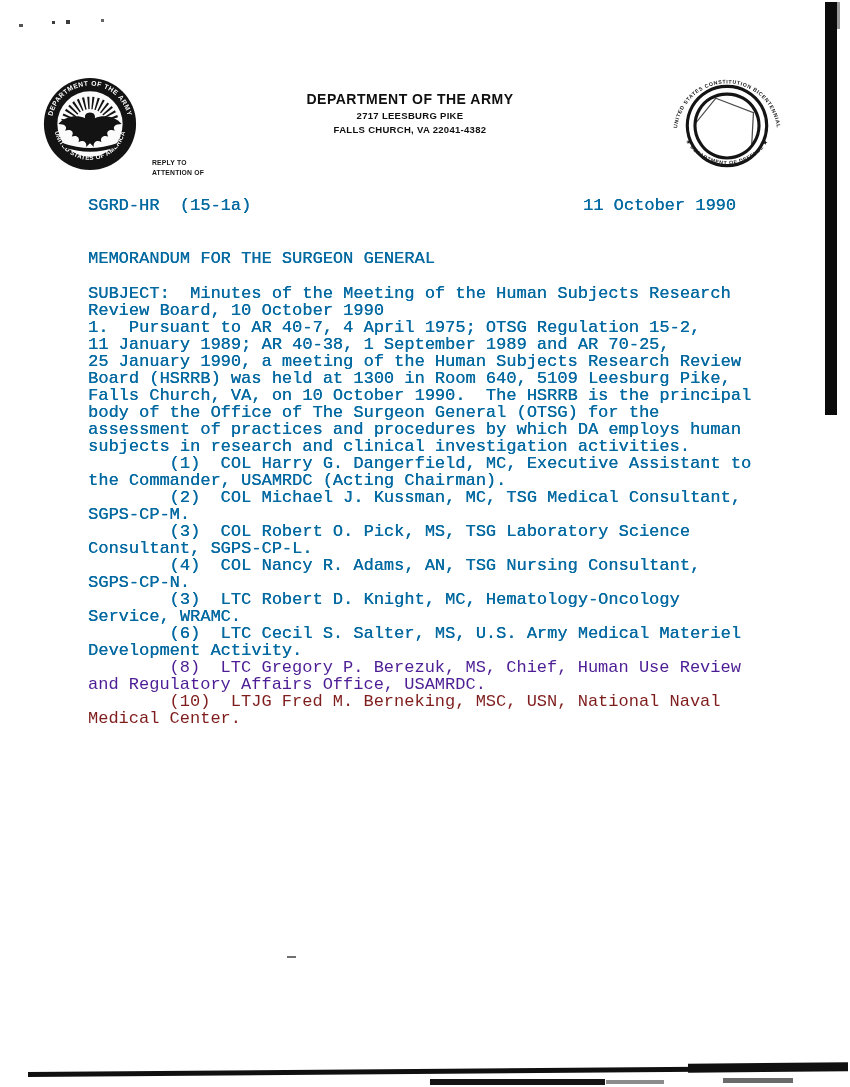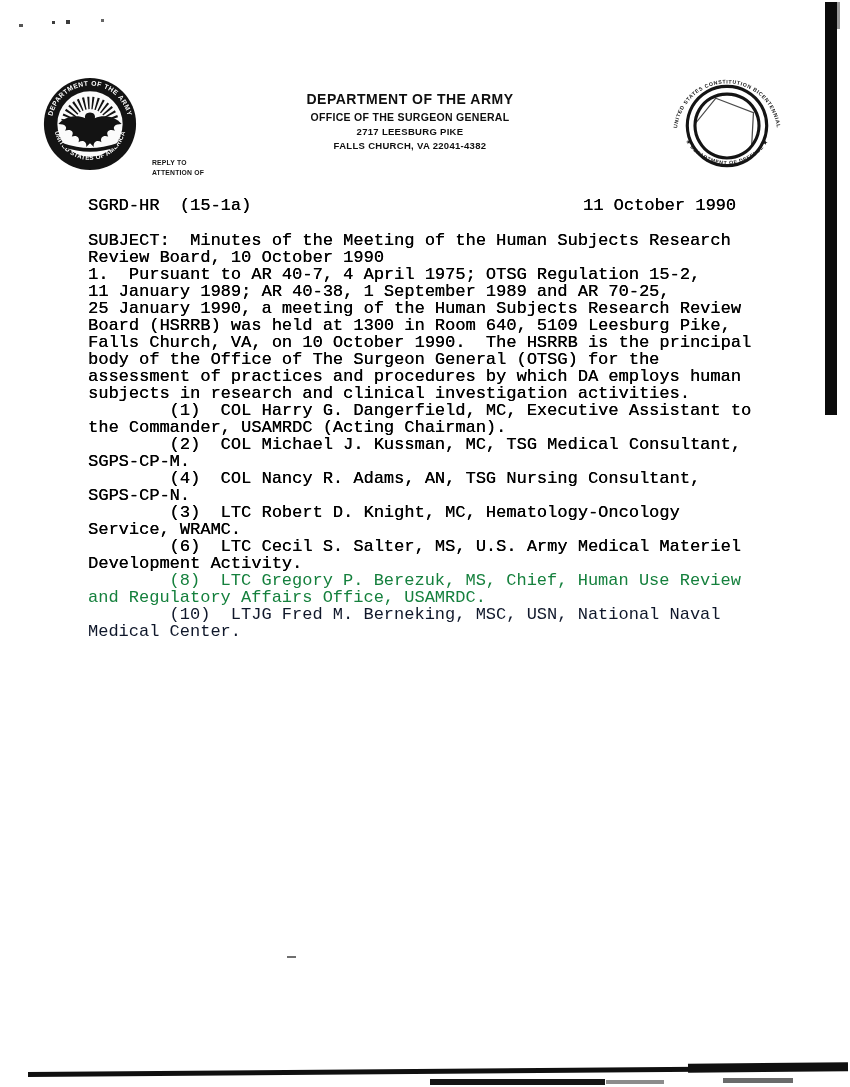--- a/index.html
+++ b/index.html
@@ -2,43 +2,43 @@
 <html><head>
 <meta charset="utf-8">
 <style>
   html,body { margin:0; padding:0; background:#e8e8e8; }
   .page {
     position:relative; width:850px; height:1087px; background:#ffffff;
     font-family:"Liberation Sans", sans-serif; overflow:hidden; margin:0 auto;
   }
   .mono {
     font-family:"Liberation Mono","DejaVu Sans Mono",monospace;
-    font-size:17px; line-height:17px; color:#000000; white-space:pre;
+    font-size:17px; line-height:17px; color:#0369a1; white-space:pre;
     text-shadow:0.25px 0 0 currentColor;
   }
   
   .letterhead { position:absolute; left:250px; top:91px; width:320px; text-align:center; color:#0f0f0f; }
   .lh-dept   { font-size:14px;  font-weight:bold; letter-spacing:0.5px; }
   .lh-office { font-size:10.5px; font-weight:bold; letter-spacing:0.3px; margin-top:4px; }
   .lh-addr   { font-size:9.5px;  font-weight:bold; letter-spacing:0.3px; margin-top:3px; }
   .reply { position:absolute; left:152px; top:158px; font-size:6.8px; font-weight:bold;
            color:#161616; line-height:10px; letter-spacing:0.2px; }
   
   .army-seal { position:absolute; left:42px; top:76px; width:96px; height:96px; }
   .bicent    { position:absolute; left:670px; top:72px; width:114px; height:114px; }
   
   .doc { position:absolute; left:88px; top:197px; width:700px; }
   .ref-row { display:flex; justify-content:space-between; width:648px; }
   .m-memo    { margin-top:36px; }
   .m-subject { margin-top:18px; }
   .m-para    { }
   .m-a       { margin-top:21px; }
   .m-item    { }
-  .tone-faded  { color:#15803d; text-shadow:none; }
-  .tone-xfaded { color:#0f172a; text-shadow:none; }
+  .tone-faded  { color:#4c1d95; text-shadow:none; }
+  .tone-xfaded { color:#7f1d1d; text-shadow:none; }
   
   .scan-bar    { position:absolute; left:825px; top:2px; width:12px; height:413px; background:#0b0b0b; }
   .scan-sliver { position:absolute; left:837px; top:2px; width:3px; height:27px; background:#9a9a9a; }
   .bottom-line  { position:absolute; left:28px; top:1072px; width:820px; height:5px; background:#101010;
                   transform:rotate(-0.45deg); transform-origin:left center; }
   .bottom-thick { position:absolute; left:688px; top:1063px; width:160px; height:9px; background:#101010;
                   transform:rotate(-0.5deg); }
   .band-a { position:absolute; left:430px; top:1079px; width:175px; height:6px; background:#151515; }
   .band-b { position:absolute; left:606px; top:1080px; width:58px; height:4px; background:#8c8c8c; }
   .band-c { position:absolute; left:723px; top:1078px; width:70px; height:5px; background:#6a6a6a; }
@@ -83,21 +83,20 @@
     <path fill="#131313" d="M22,70 Q50,80 78,70 L78,74 Q50,84 22,74 Z"></path>
   </svg>
 
   <div class="reply">
     <div>REPLY TO</div>
     <div>ATTENTION OF</div>
   </div>
 
   <div class="letterhead">
     <div class="lh-dept">DEPARTMENT OF THE ARMY</div>
-    <div class="lh-office">OFFICE OF THE SURGEON GENERAL</div>
     <div class="lh-addr">2717 LEESBURG PIKE</div>
     <div class="lh-addr">FALLS CHURCH, VA 22041-4382</div>
   </div>
 
   <svg class="bicent" viewBox="0 0 100 100">
     <defs>
       <path id="bcTop" d="M 6,54 A 44,44 0 0 1 94,54" fill="none"></path>
       <path id="bcBot" d="M 10,52 A 42,42 0 0 0 90,52" fill="none"></path>
     </defs>
     <polygon points="40.2,23 73.2,35.7 71.3,70.9 37.2,80 18,50.4" fill="none" stroke="#4a4a4a" stroke-width="1.1"></polygon>
@@ -112,35 +111,38 @@
   </svg>
 
   <div class="scan-bar"></div>
   <div class="scan-sliver"></div>
 
   <div class="doc">
     <div class="mono ref-row">
       <span>SGRD-HR  (15-1a)</span>
       <span>11 October 1990</span>
     </div>
+    <div class="mono m-memo">MEMORANDUM FOR THE SURGEON GENERAL</div>
     <div class="mono m-subject">SUBJECT:  Minutes of the Meeting of the Human Subjects Research
 Review Board, 10 October 1990</div>
 
     <div class="mono m-para tone-normal">1.  Pursuant to AR 40-7, 4 April 1975; OTSG Regulation 15-2,
 11 January 1989; AR 40-38, 1 September 1989 and AR 70-25,
 25 January 1990, a meeting of the Human Subjects Research Review
 Board (HSRRB) was held at 1300 in Room 640, 5109 Leesburg Pike,
 Falls Church, VA, on 10 October 1990.  The HSRRB is the principal
 body of the Office of The Surgeon General (OTSG) for the
 assessment of practices and procedures by which DA employs human
 subjects in research and clinical investigation activities.</div>
     <div class="mono m-item tone-normal">        (1)  COL Harry G. Dangerfield, MC, Executive Assistant to
 the Commander, USAMRDC (Acting Chairman).</div>
     <div class="mono m-item tone-normal">        (2)  COL Michael J. Kussman, MC, TSG Medical Consultant,
 SGPS-CP-M.</div>
+    <div class="mono m-item tone-normal">        (3)  COL Robert O. Pick, MS, TSG Laboratory Science
+Consultant, SGPS-CP-L.</div>
     <div class="mono m-item tone-normal">        (4)  COL Nancy R. Adams, AN, TSG Nursing Consultant,
 SGPS-CP-N.</div>
     <div class="mono m-item tone-normal">        (3)  LTC Robert D. Knight, MC, Hematology-Oncology
 Service, WRAMC.</div>
     <div class="mono m-item tone-normal">        (6)  LTC Cecil S. Salter, MS, U.S. Army Medical Materiel
 Development Activity.</div>
     <div class="mono m-item tone-faded">        (8)  LTC Gregory P. Berezuk, MS, Chief, Human Use Review
 and Regulatory Affairs Office, USAMRDC.</div>
     <div class="mono m-item tone-xfaded">        (10)  LTJG Fred M. Berneking, MSC, USN, National Naval
 Medical Center.</div>

